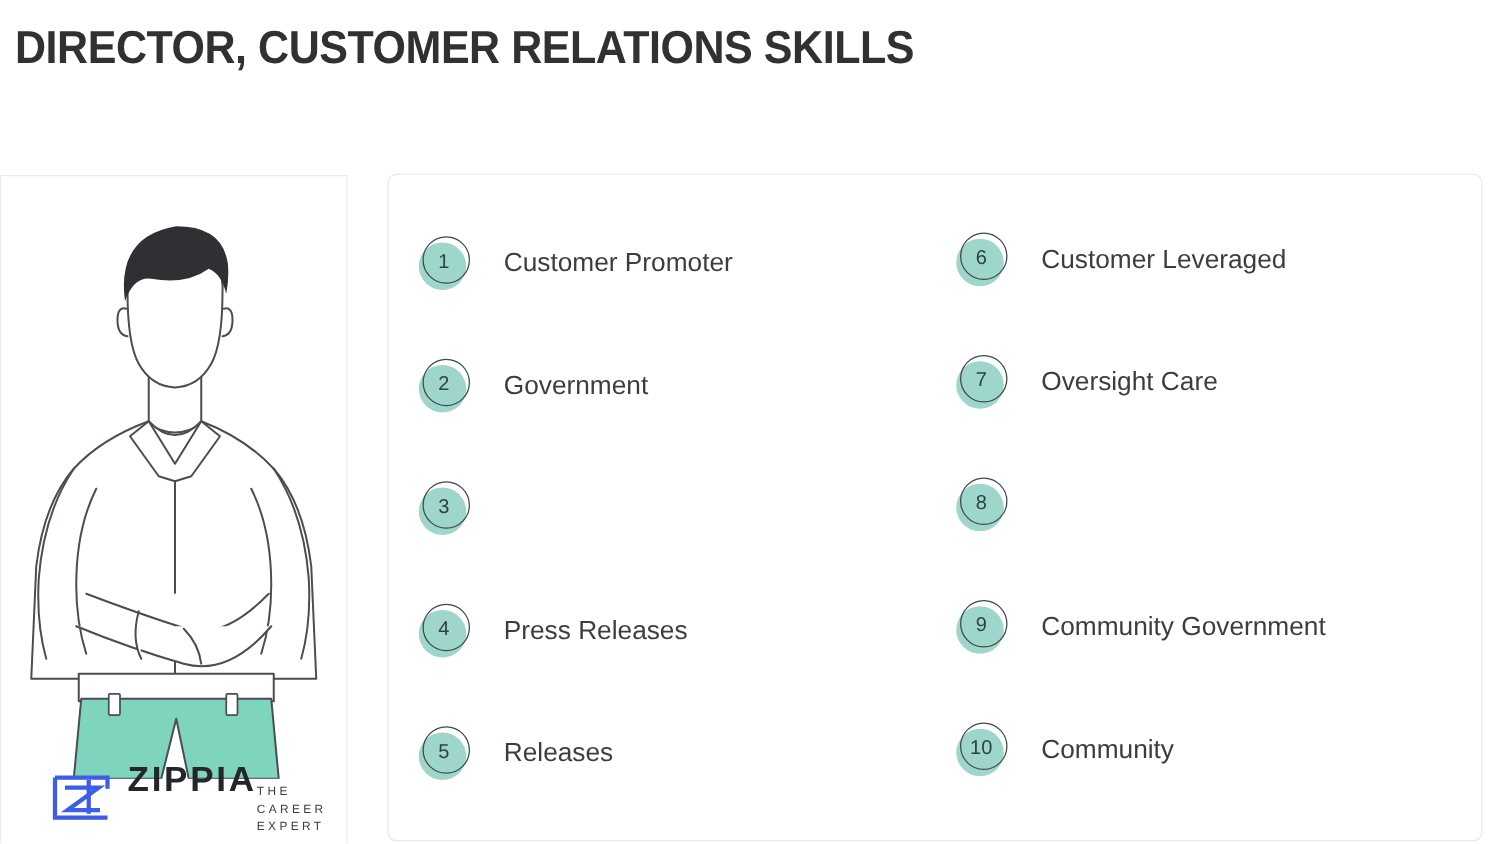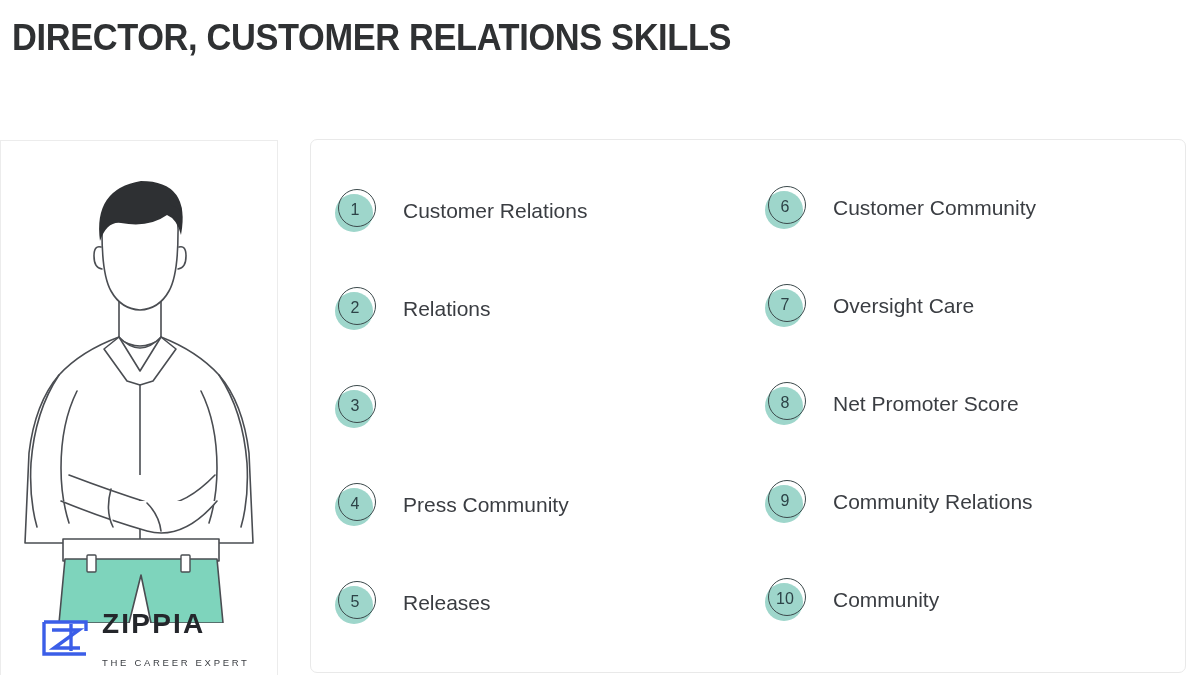--- a/index.html
+++ b/index.html
@@ -66,21 +66,20 @@
     align-items: center;
     gap: 12px;
   }
   #zippia-mark {
     width: 50px;
     height: 46px;
     flex: 0 0 auto;
   }
   #zippia-text-block {
     display: flex;
-    flex-direction: column;
     justify-content: space-between;
     padding-top: 2px;
   }
   #zippia-wordmark {
     font-family: "Liberation Sans", sans-serif;
     font-weight: bold;
     font-size: 28px;
     letter-spacing: 2.2px;
     color: #24262b;
     line-height: 29px;
@@ -256,86 +255,85 @@
 </div>
 
 <div id="skills-panel">
   <div class="skills-column" id="skills-column-left">
       <div class="skill-row">
         <div class="skill-badge">
           <div class="disc"></div>
           <div class="ring"></div>
           <div class="num">1</div>
         </div>
-        <div class="skill-label">Customer Relations</div>
+        <div class="skill-label">Customer Promoter</div>
       </div>
       <div class="skill-row">
         <div class="skill-badge">
           <div class="disc"></div>
           <div class="ring"></div>
           <div class="num">2</div>
         </div>
-        <div class="skill-label">Relations</div>
+        <div class="skill-label">Government</div>
       </div>
       <div class="skill-row">
         <div class="skill-badge">
           <div class="disc"></div>
           <div class="ring"></div>
           <div class="num">3</div>
         </div>
       </div>
       <div class="skill-row">
         <div class="skill-badge">
           <div class="disc"></div>
           <div class="ring"></div>
           <div class="num">4</div>
         </div>
-        <div class="skill-label">Press Community</div>
+        <div class="skill-label">Press Releases</div>
       </div>
       <div class="skill-row">
         <div class="skill-badge">
           <div class="disc"></div>
           <div class="ring"></div>
           <div class="num">5</div>
         </div>
         <div class="skill-label">Releases</div>
       </div>
     </div>
   <div class="skills-column" id="skills-column-right">
       <div class="skill-row">
         <div class="skill-badge">
           <div class="disc"></div>
           <div class="ring"></div>
           <div class="num">6</div>
         </div>
-        <div class="skill-label">Customer Community</div>
+        <div class="skill-label">Customer Leveraged</div>
       </div>
       <div class="skill-row">
         <div class="skill-badge">
           <div class="disc"></div>
           <div class="ring"></div>
           <div class="num">7</div>
         </div>
         <div class="skill-label">Oversight Care</div>
       </div>
       <div class="skill-row">
         <div class="skill-badge">
           <div class="disc"></div>
           <div class="ring"></div>
           <div class="num">8</div>
         </div>
-        <div class="skill-label">Net Promoter Score</div>
       </div>
       <div class="skill-row">
         <div class="skill-badge">
           <div class="disc"></div>
           <div class="ring"></div>
           <div class="num">9</div>
         </div>
-        <div class="skill-label">Community Relations</div>
+        <div class="skill-label">Community Government</div>
       </div>
       <div class="skill-row">
         <div class="skill-badge">
           <div class="disc"></div>
           <div class="ring"></div>
           <div class="num">10</div>
         </div>
         <div class="skill-label">Community</div>
       </div>
     </div>

